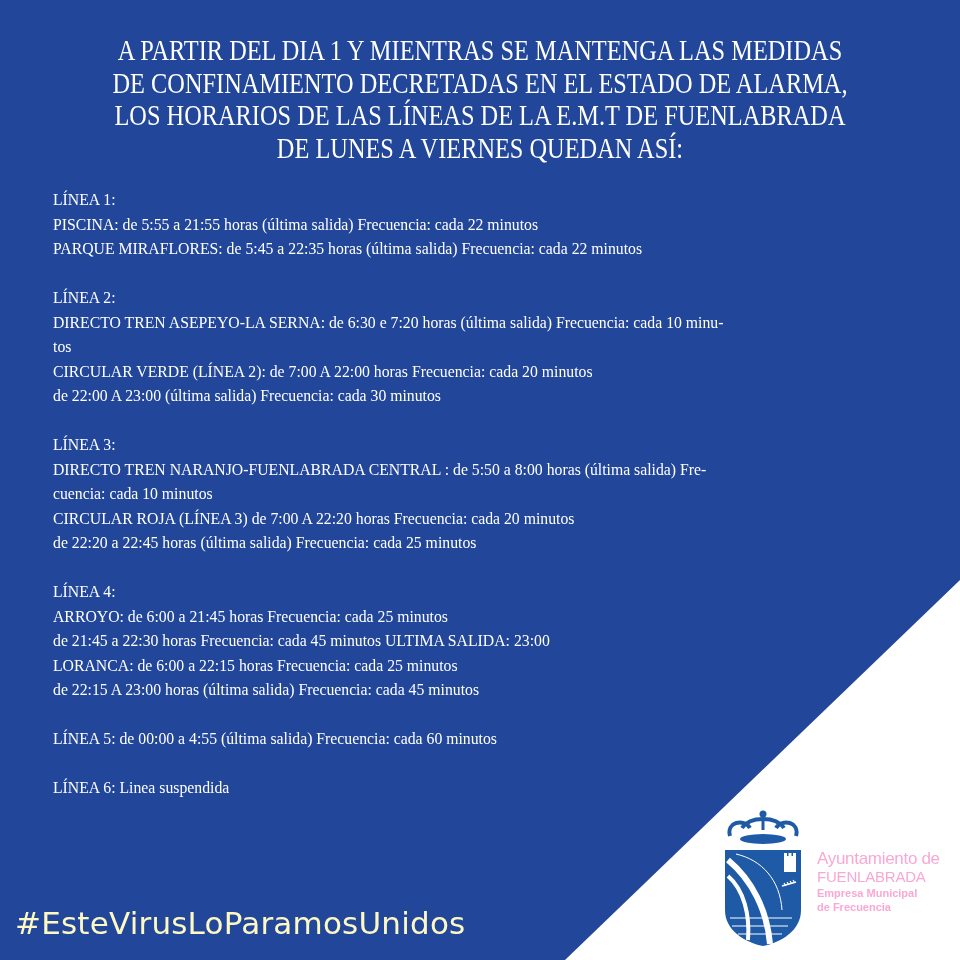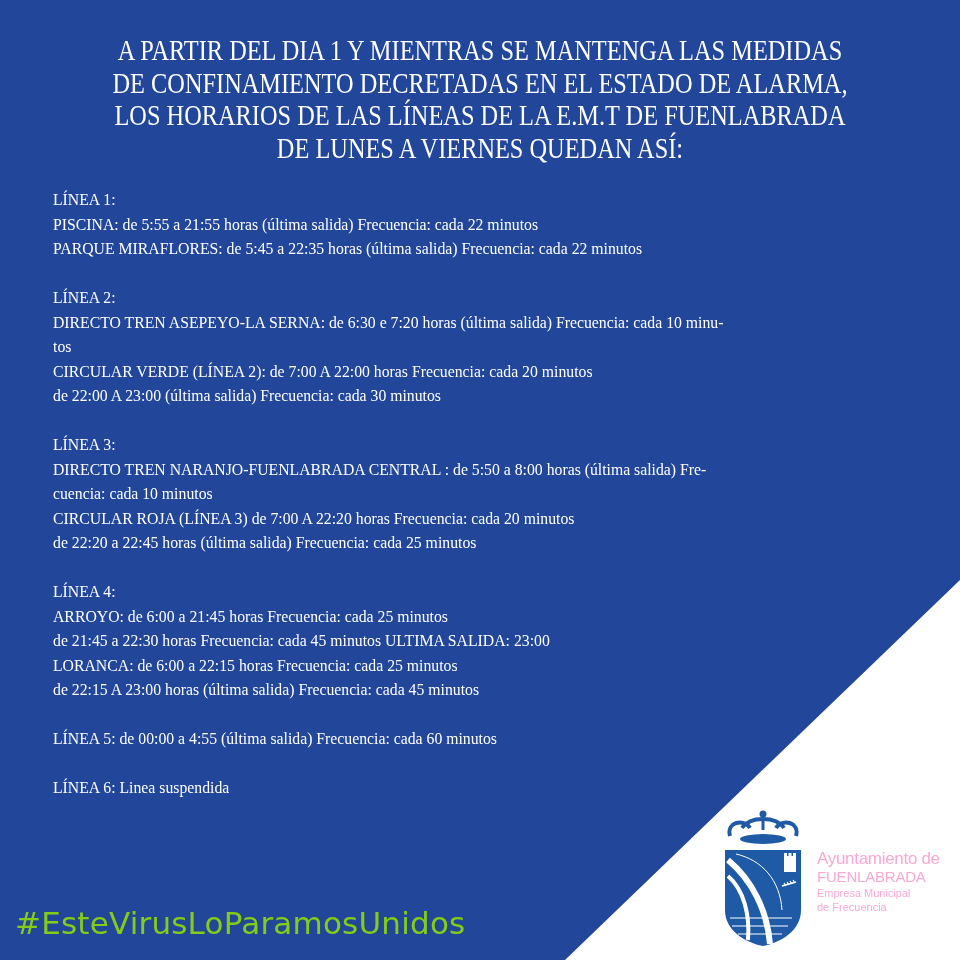--- a/index.html
+++ b/index.html
@@ -26,33 +26,33 @@
       font-size: 17.5px; line-height: 24.5px;
       transform: scaleX(0.90); transform-origin: left top;
     }
     .line-block { white-space: nowrap; }
     .spacer { height: 24.5px; }
     .hashtag {
       position: absolute; left: 15px; top: 903px;
       font-family: "DejaVu Sans", "Liberation Sans", sans-serif;
       font-size: 31px; line-height: 40px;
       letter-spacing: 0.2px;
-      color: #84cc16;
+      color: #fef9c3;
     }
     .logo {
       position: absolute; left: 722px; top: 810px; width: 230px; height: 140px;
     }
     .logo-text {
       position: absolute; left: 817px; top: 850px;
       font-family: "Liberation Sans", "DejaVu Sans", sans-serif;
       color: #f9a8d4;
     }
     .logo-text .t1 { font-size: 17px; line-height: 17px; letter-spacing: -0.3px; white-space: nowrap; }
     .logo-text .t2 { font-size: 15px; line-height: 19px; letter-spacing: -0.2px; white-space: nowrap; }
-    .logo-text .t3, .logo-text .t4 { font-size: 11px; line-height: 14px; font-weight: normal; white-space: nowrap; }
+    .logo-text .t3, .logo-text .t4 { font-size: 11px; line-height: 14px; font-weight: bold; white-space: nowrap; }
   </style>
 </head>
 <body>
 
 <svg class="white-corner" viewBox="0 0 960 960" width="960" height="960">
   <polygon points="960,580 960,960 565,960" fill="#ffffff"></polygon>
 </svg>
 
 <div class="headline">
   <div>A PARTIR DEL DIA 1 Y MIENTRAS SE MANTENGA LAS MEDIDAS</div>

